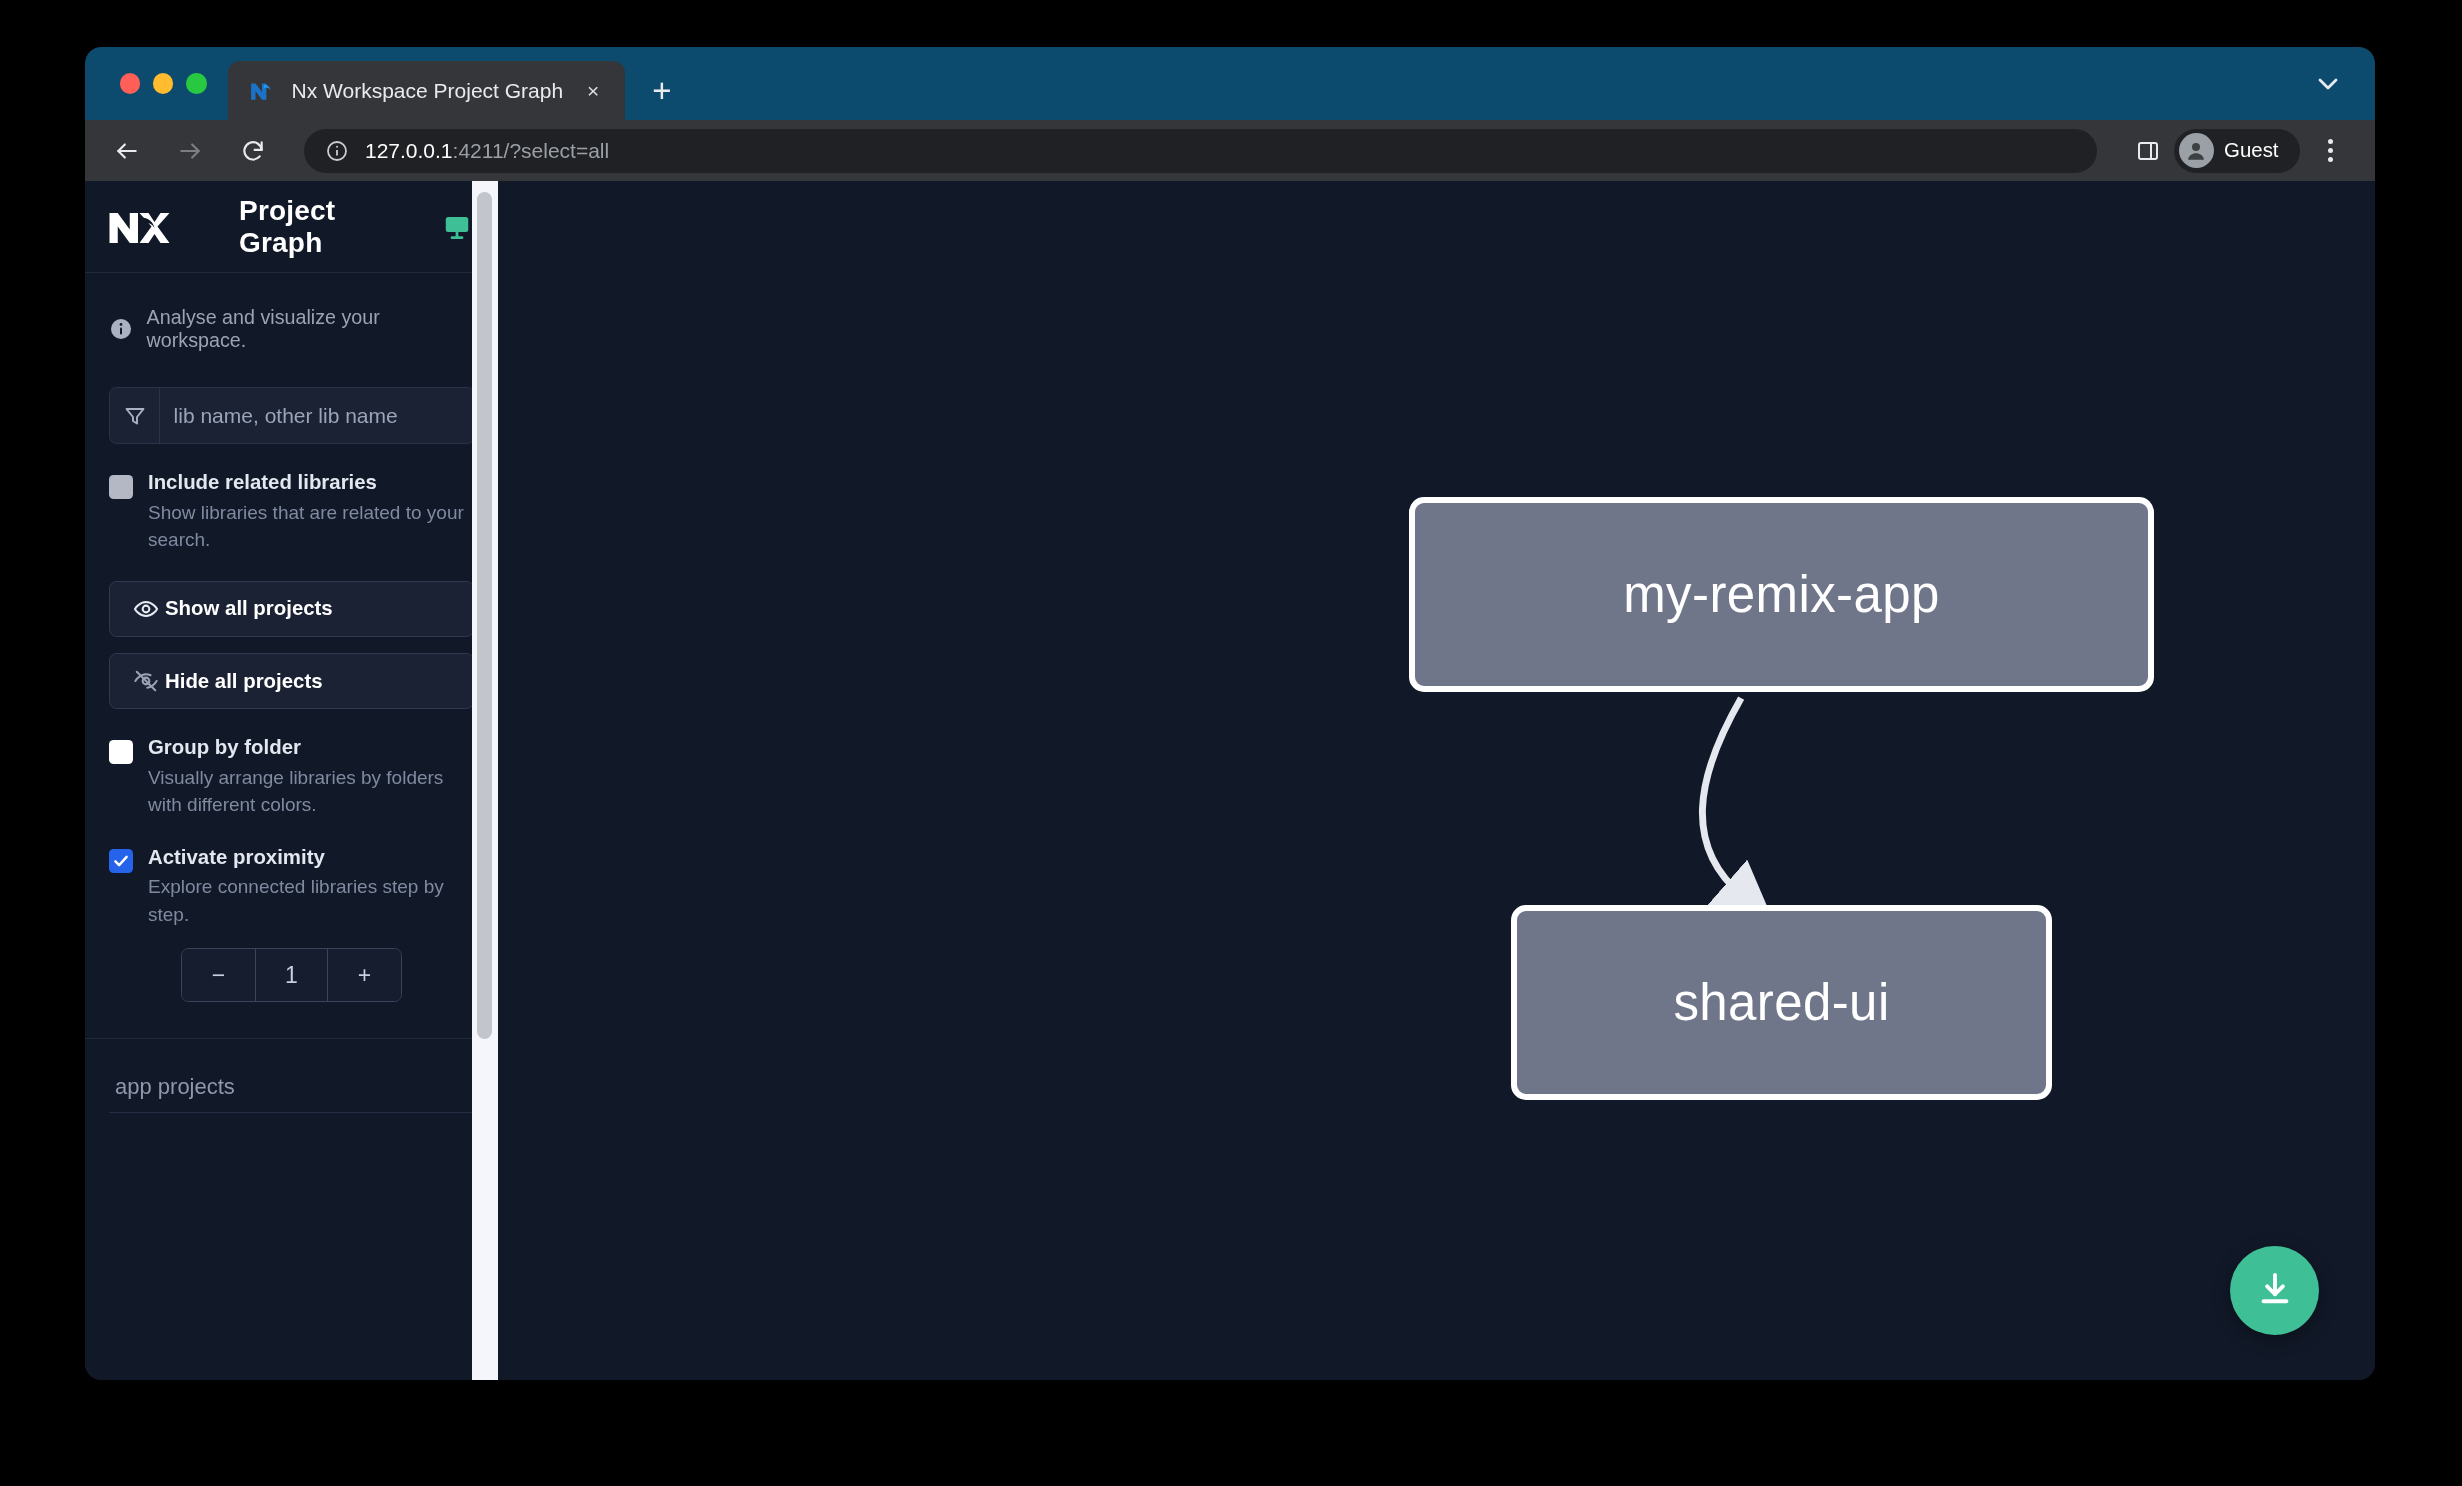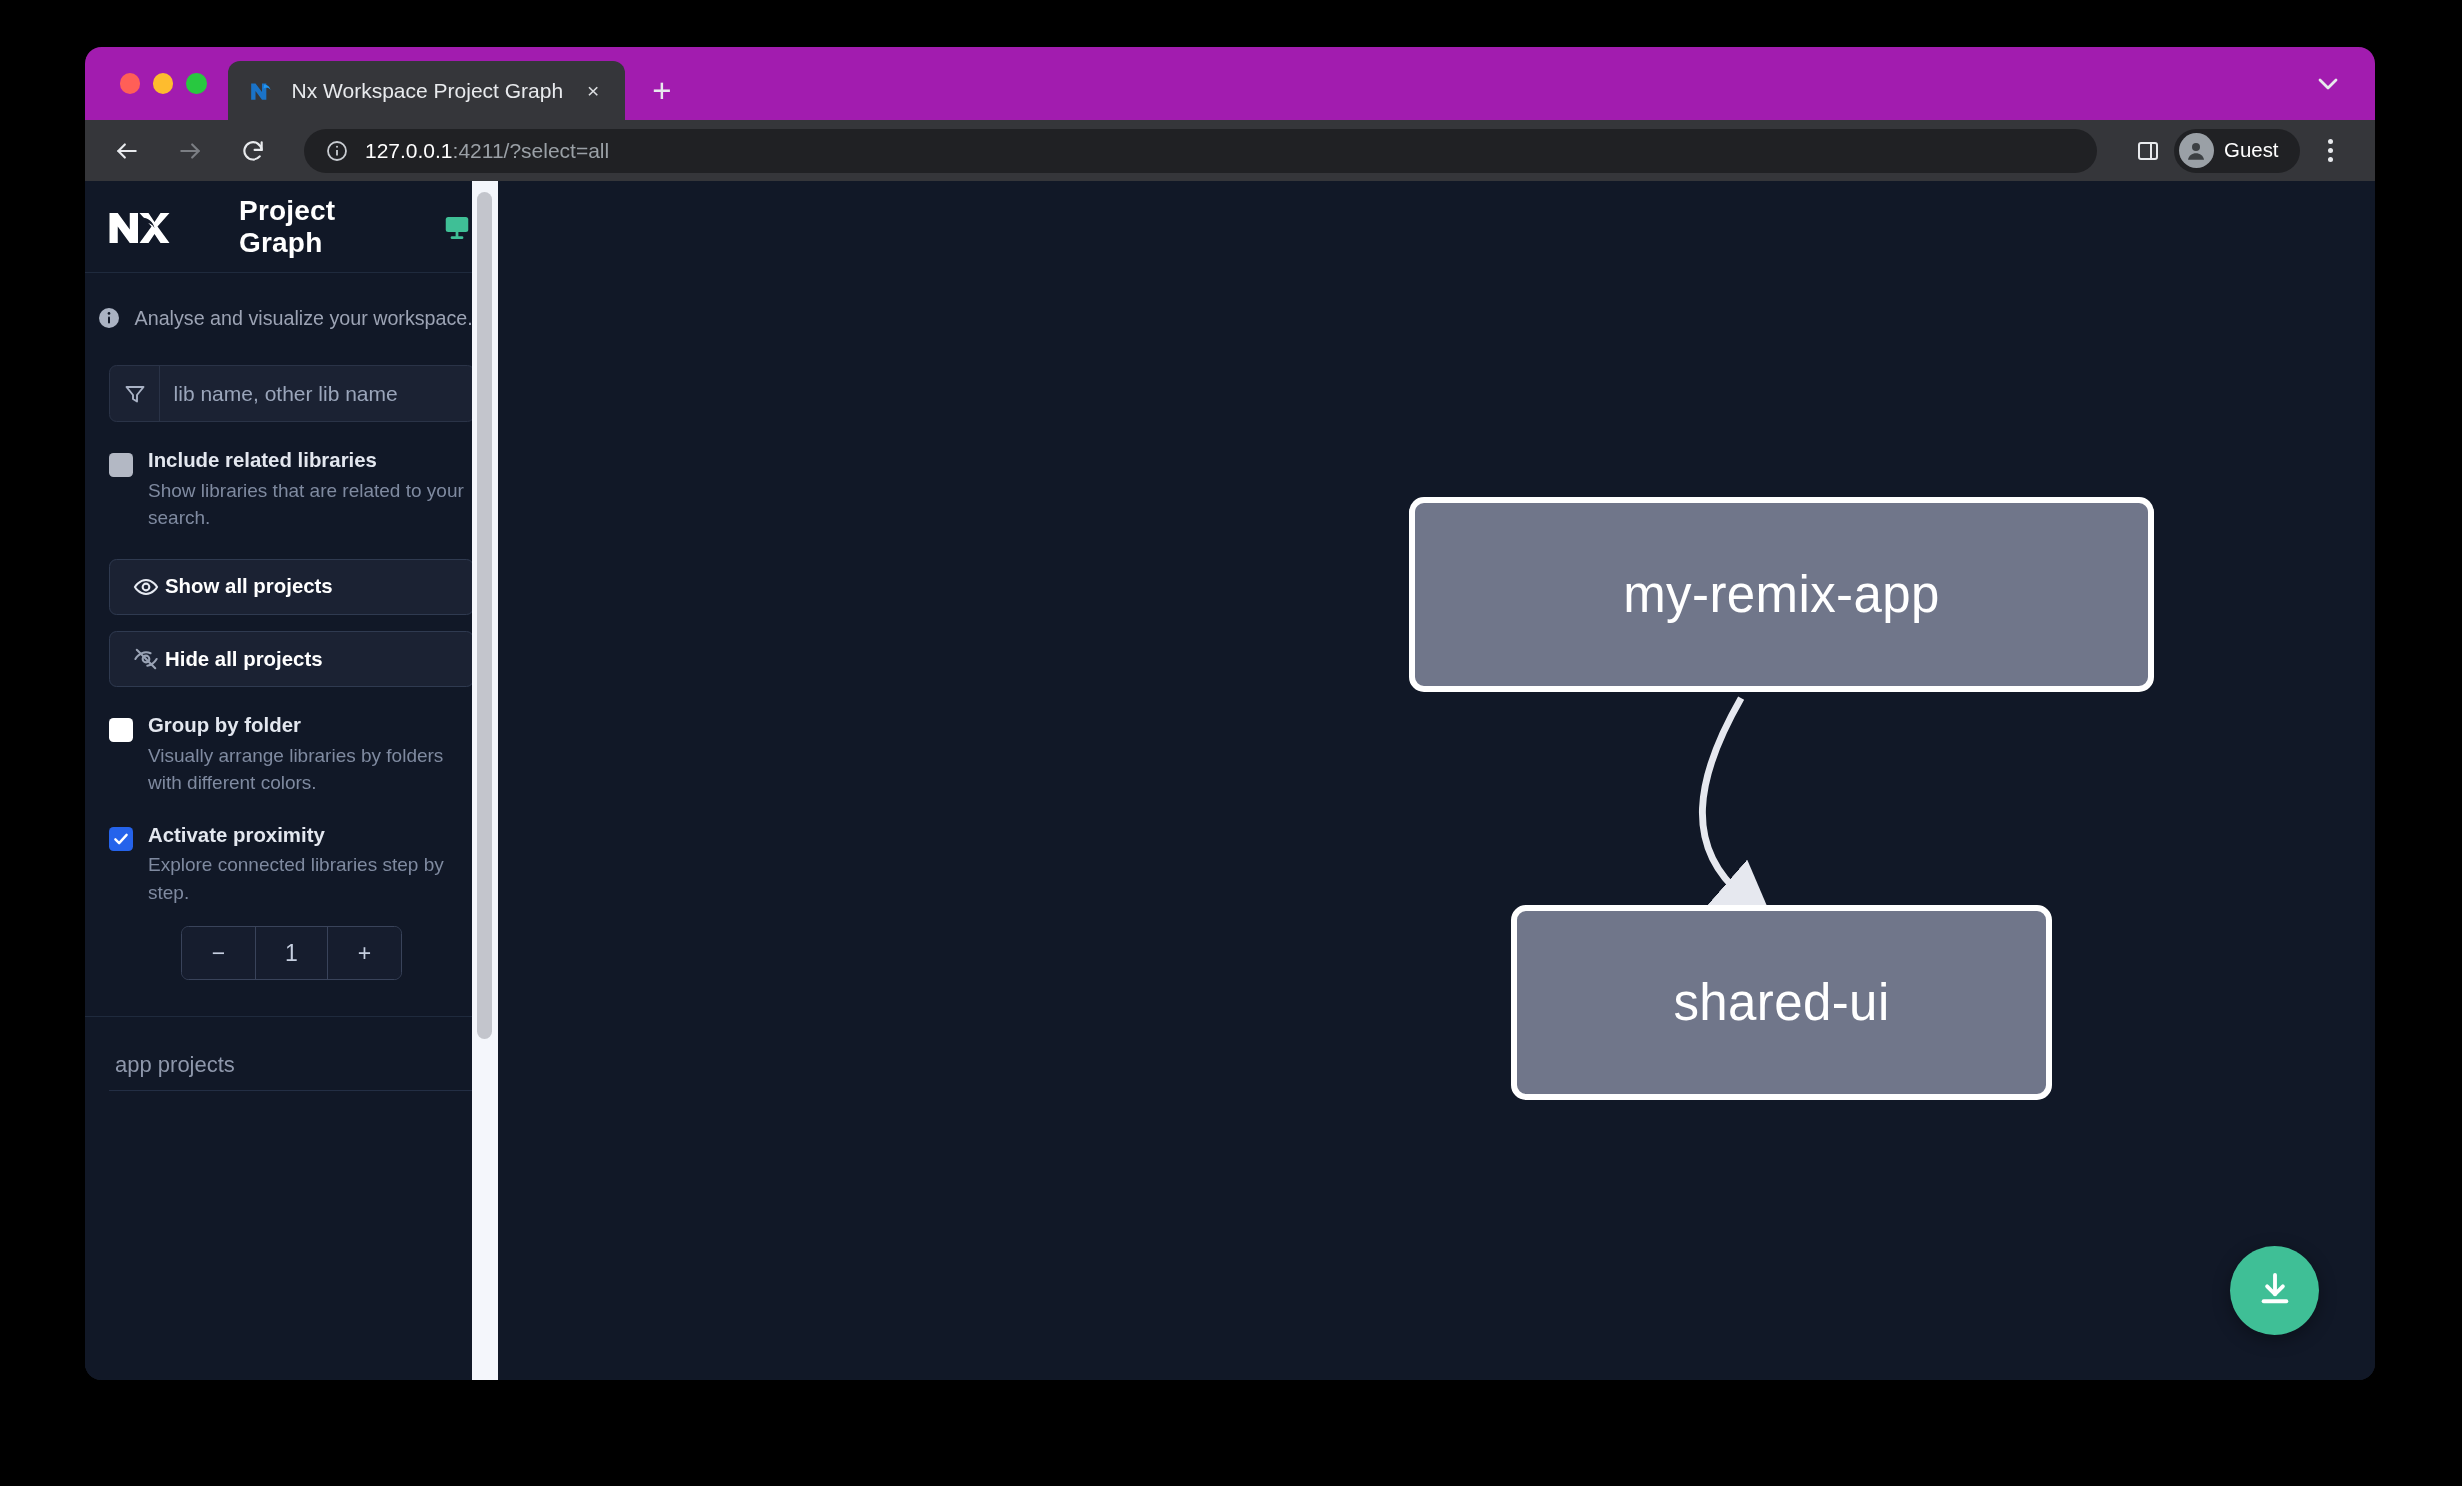--- a/index.html
+++ b/index.html
@@ -18,21 +18,21 @@
     background: #202124;
     border-radius: 16.6px;
     overflow: hidden;
     box-shadow: 0 7.6px 45px rgba(0,0,0,.6);
   }
 
   
   .tab-strip {
     position: relative;
     height: 73px;
-    background: #a21caf;
+    background: #0c4a6e;
     display: flex;
     align-items: flex-end;
     padding-left: 21px;
   }
   .traffic-lights {
     display: flex; align-items: center; gap: 13px;
     height: 73px; padding: 0 13.6px 0 13.6px;
   }
   .tl { width: 20.4px; height: 20.4px; border-radius: 50%; }
   .tl.red    { background: #ff5f57; }
@@ -174,21 +174,21 @@
     letter-spacing: 0.2px;
     flex: 1;
     margin-left: 43px;
   }
   .monitor-icon { width: 30px; height: 30px; flex: 0 0 30px; }
 
   .sidebar-body { flex: 1; padding: 0 0 0 0; position: relative; }
 
   .blurb {
     display: flex; align-items: center; gap: 13.6px;
-    padding: 33px 23px 0 12px;
+    padding: 33px 23px 0 24px;
   }
   .info-icon { width: 24px; height: 24px; flex: 0 0 24px; }
   .blurb-text { color: #9ca3b4; font-size: 19.7px; }
 
   .search-wrap { padding: 35px 23px 0 24px; }
   .search-box {
     height: 57px;
     background: #1b2233;
     border: 1.5px solid #2a3347;
     border-radius: 7.6px;

